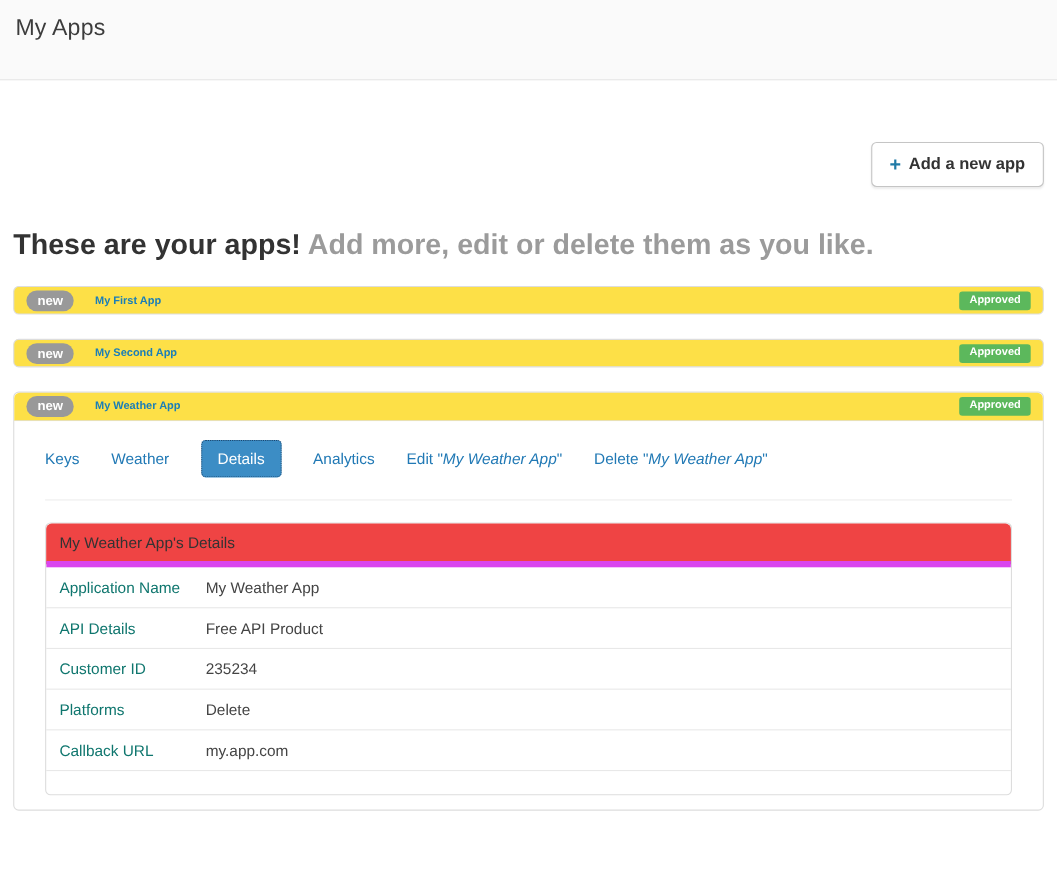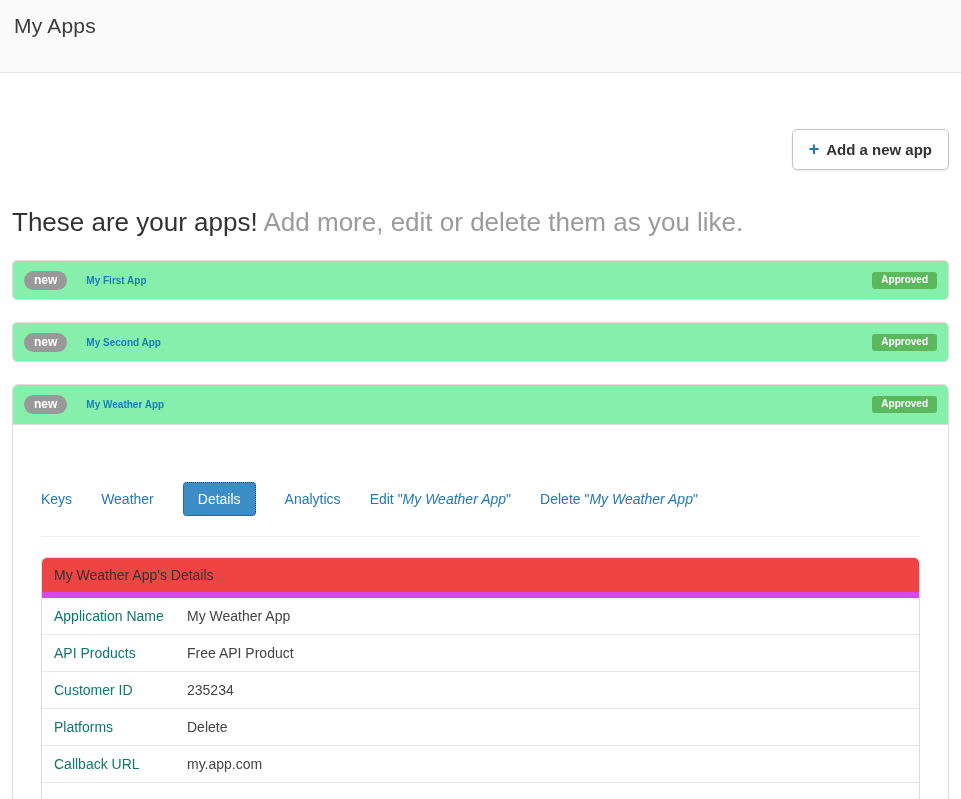--- a/index.html
+++ b/index.html
@@ -55,31 +55,31 @@
     font-weight: bold;
     line-height: 14px;
     position: relative;
     top: -1px;
   }
 
   
   .intro {
     margin-top: 37px;
     font-size: 26px;
-    font-weight: 400;
+    font-weight: 700;
     line-height: 1.2;
   }
   .intro .strong-part { color: #333333; }
   .intro .muted-part  { color: #9b9b9b; }
 
   
   .app-row {
     margin-top: 22px;
-    height: 40px;
-    background: #86efac;
+    height: 26px;
+    background: #fde047;
     border: 1px solid #dddddd;
     border-radius: 5px;
     display: flex;
     align-items: center;
     padding: 0 11px;
     cursor: pointer;
   }
   .badge-new {
     background: #999999;
     color: #ffffff;
@@ -128,21 +128,20 @@
     align-items: center;
     gap: 29px;
     padding: 0 12px;
   }
   .tab-link {
     font-size: 14px;
     color: #2179b5;
     text-decoration: none;
     cursor: pointer;
     white-space: nowrap;
-    margin-top: 40px;
   }
   .tab-link.active {
     background: #3c8dc5;
     color: #ffffff;
     padding: 9px 15px;
     border-radius: 4px;
     outline: 1px dotted rgba(10,30,60,0.65);
     outline-offset: -1px;
   }
   .tab-link .ital { font-style: italic; }
@@ -234,21 +233,21 @@
       <div class="tabs-separator"></div>
 
       <div class="details-table">
         <div class="dt-head">My Weather App's Details</div>
 
         <div class="dt-row">
           <div class="dt-label">Application Name</div>
           <div class="dt-value">My Weather App</div>
         </div>
         <div class="dt-row">
-          <div class="dt-label">API Products</div>
+          <div class="dt-label">API Details</div>
           <div class="dt-value">Free API Product</div>
         </div>
         <div class="dt-row">
           <div class="dt-label">Customer ID</div>
           <div class="dt-value">235234</div>
         </div>
         <div class="dt-row">
           <div class="dt-label">Platforms</div>
           <div class="dt-value">Delete</div>
         </div>

